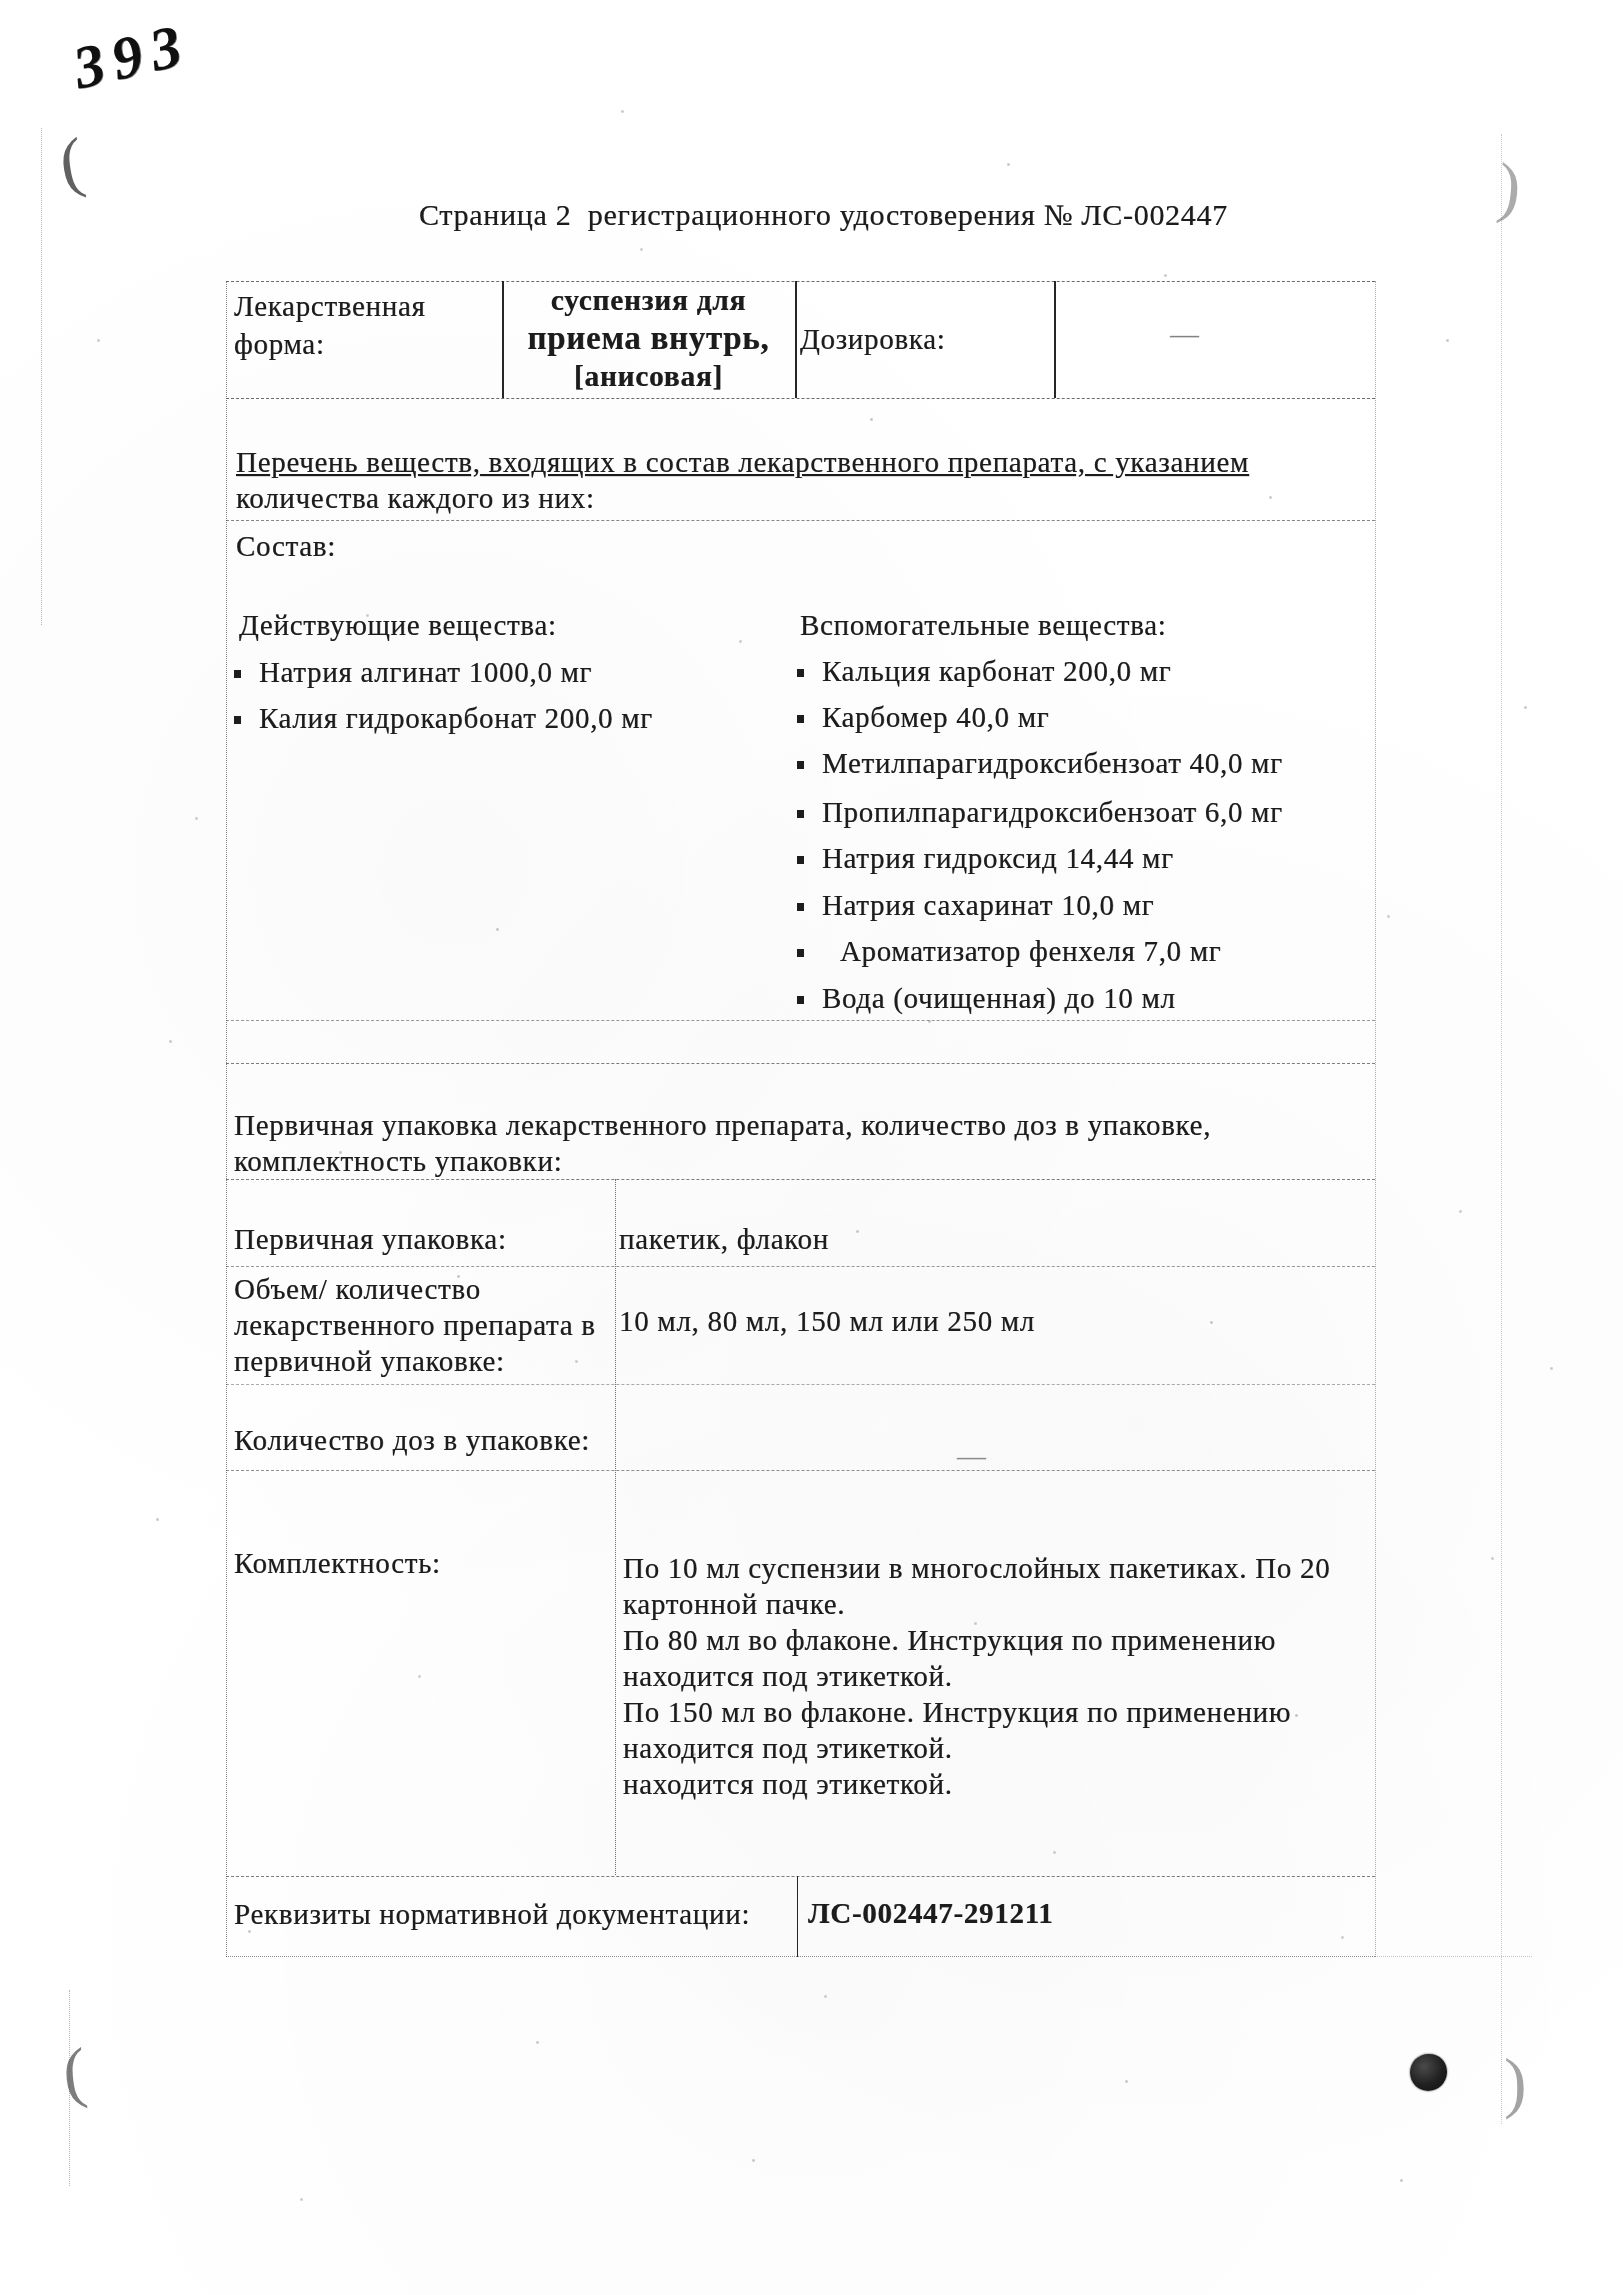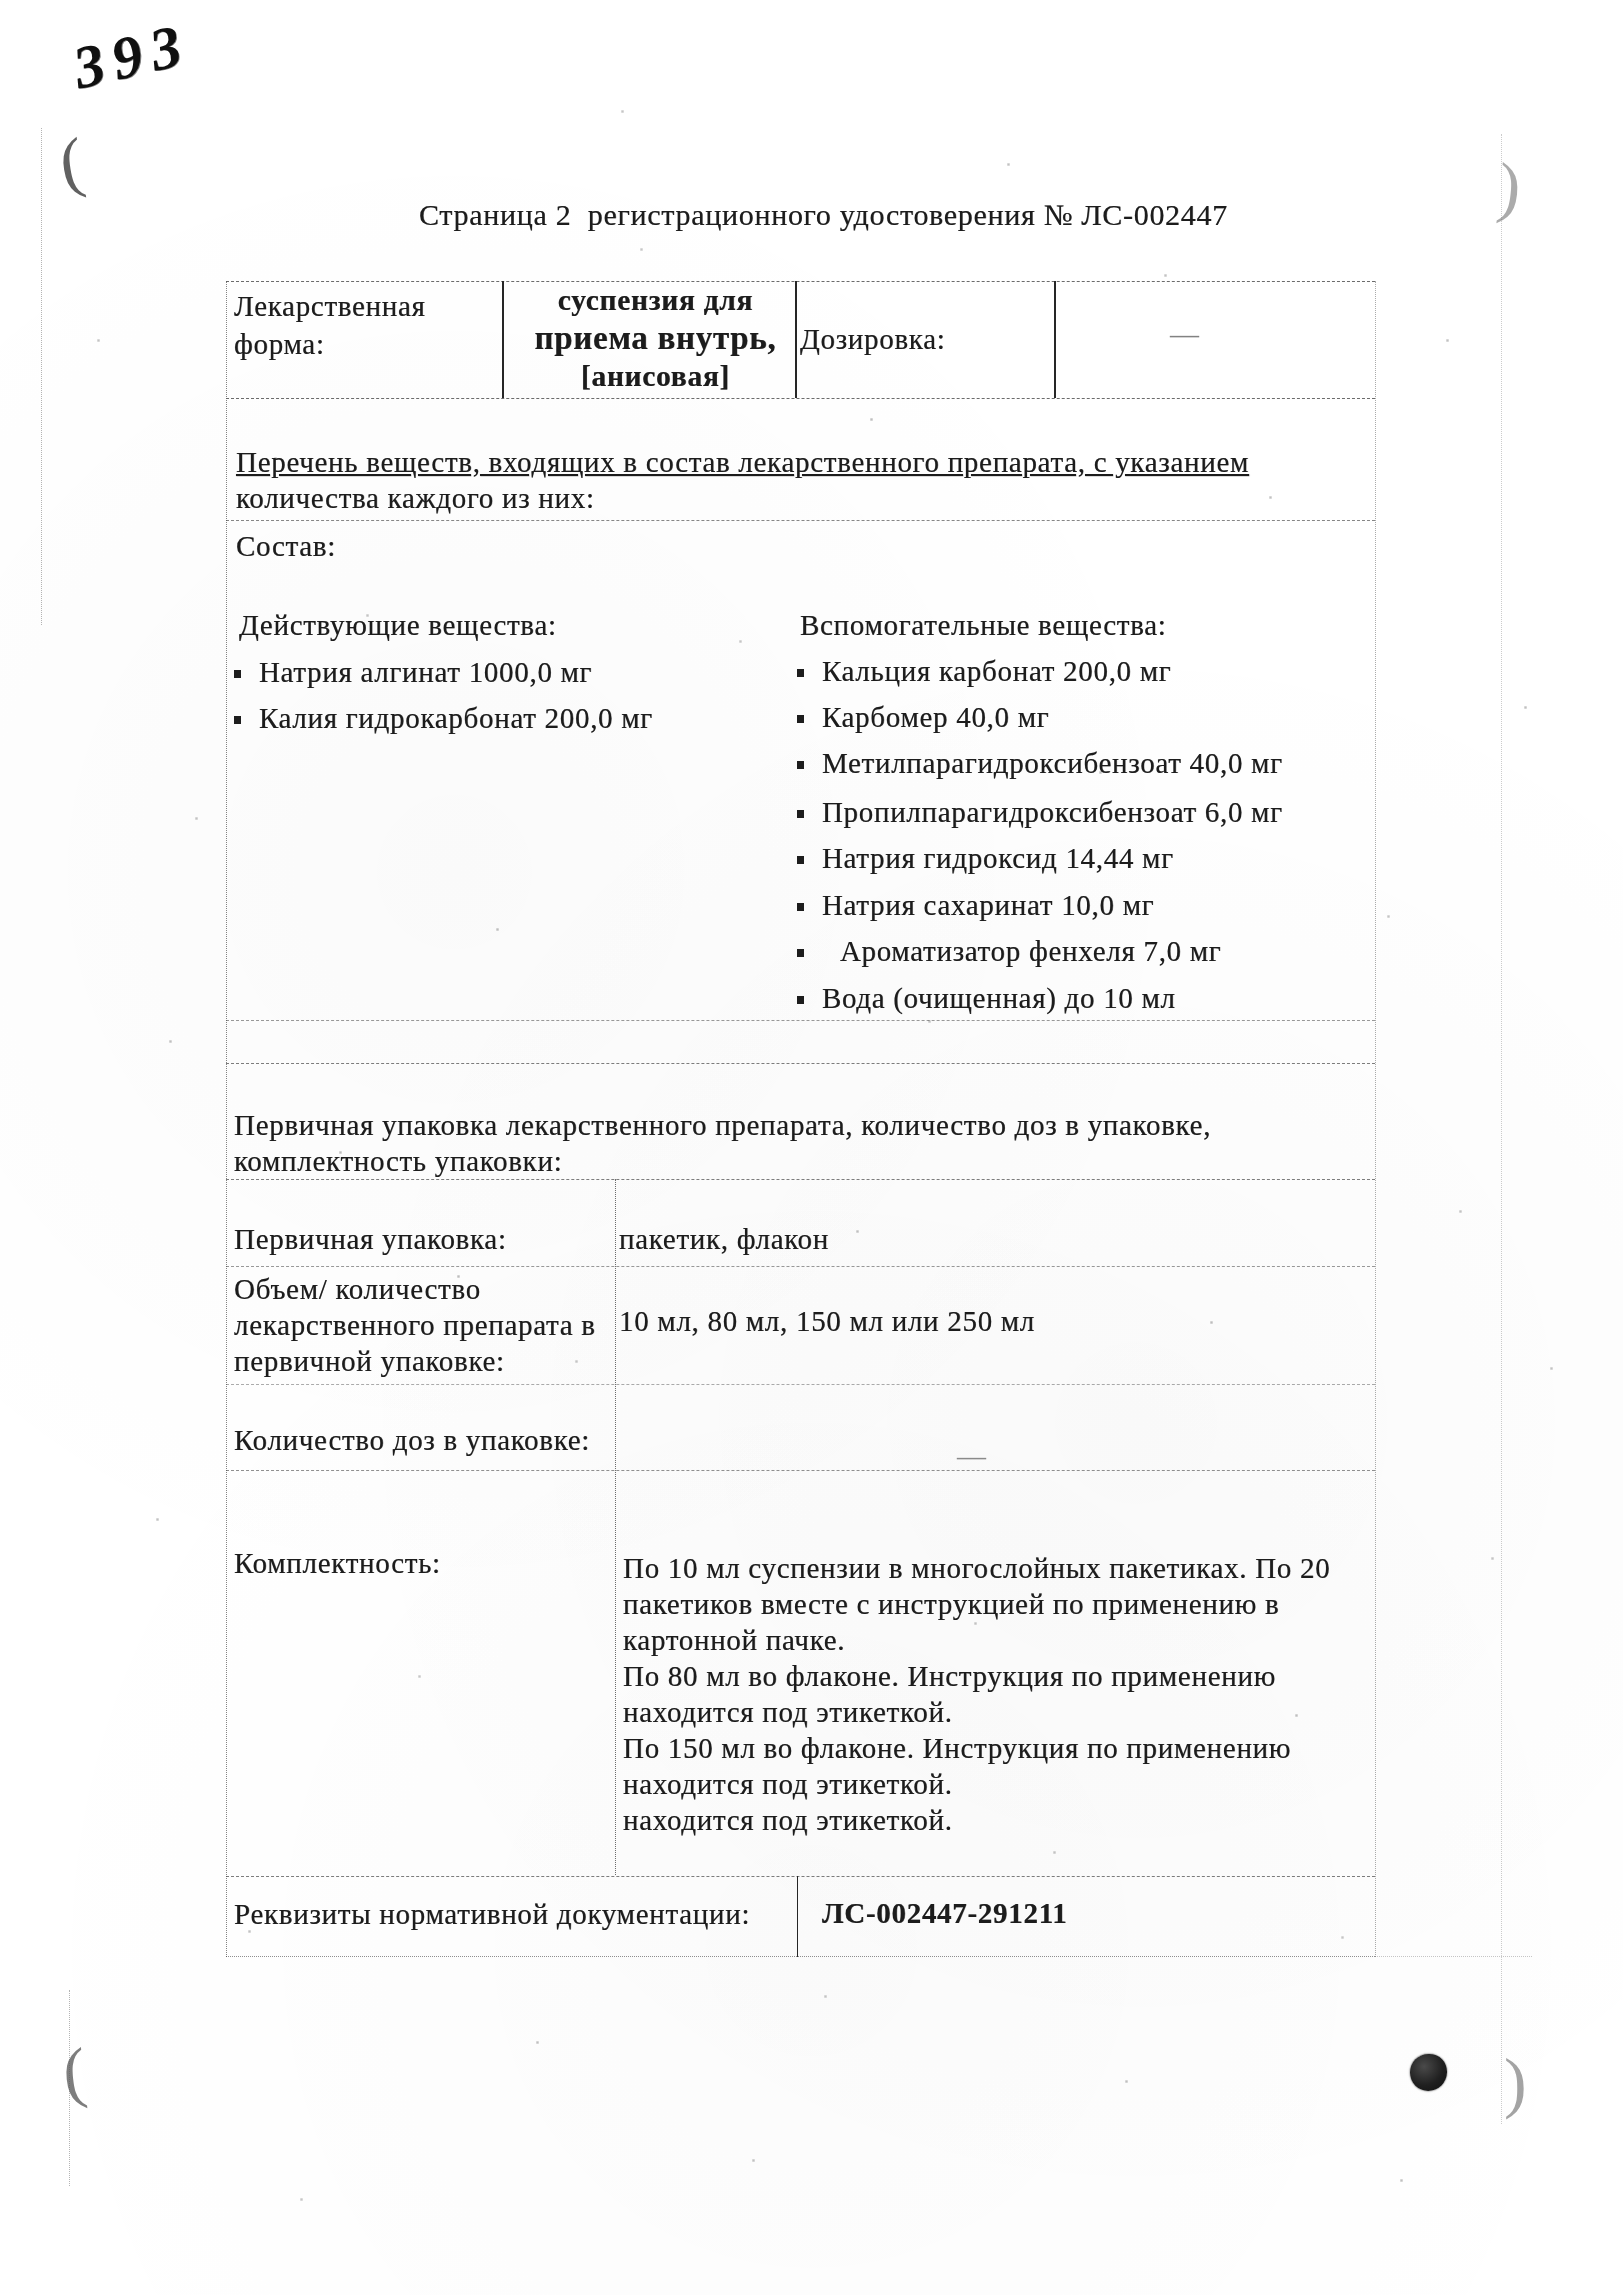--- a/index.html
+++ b/index.html
@@ -21,21 +21,21 @@
     letter-spacing:0.7px;
     white-space:nowrap;
     text-shadow:0.4px 0.4px 0 rgba(45,45,45,.45), -0.2px 0 0 rgba(60,60,60,.3);
   }
   .wrap{white-space:normal;}
   .hline{position:absolute;height:0;border-top:1.3px dashed #474747;}
   .hline.dot{border-top-style:dotted;}
   .vline{position:absolute;width:0;border-left:2px solid #262626;}
   .vline.dotted{border-left:1.3px dotted #5a5a5a;}
   .vline.thin{border-left:1.3px dotted #4a4a4a;}
-  .bold{font-weight:700;padding-left:14px;}
+  .bold{font-weight:700;}
   .center{}
   .item{position:absolute;display:flex;align-items:flex-start;}
   .bullet{width:7.2px;height:7.2px;background:#1d1d1d;margin:14.4px 17.7px 0 0;flex:0 0 auto;}
   .paren{position:absolute;font-size:68px;font-weight:400;color:#3a3a3a;}
   .handwritten{
     position:absolute;left:73px;top:22px;
     font-size:60px;font-weight:700;font-style:italic;
     letter-spacing:9.2px;color:#101010;
     transform:rotate(-13deg);
     text-shadow:0.7px 0.7px 0 rgba(0,0,0,.5);
@@ -172,21 +172,20 @@
   <div class="txt center" style="left:619px;top:1305px;width:753px;">10 мл, 80 мл, 150 мл или 250 мл</div>
   <div class="hline" style="left:226px;top:1384px;width:1149px;opacity:.45;"></div>
 
   <div class="txt" style="left:234px;top:1424px;">Количество доз в упаковке:</div>
   <div class="txt" style="left:957px;top:1440px;color:#8a8a8a;text-shadow:none;">—</div>
   <div class="hline" style="left:226px;top:1470px;width:1149px;opacity:.6;"></div>
 
   <div class="txt" style="left:234px;top:1547px;">Комплектность:</div>
   <div style="position:absolute;left:623px;top:1550px;width:753px;">
     <div class="txt" style="position:static;line-height:36px;">По 10 мл суспензии в многослойных пакетиках. По 20</div>
-    <div class="txt" style="position:static;line-height:36px;">пакетиков вместе с инструкцией по применению в</div>
     <div class="txt" style="position:static;line-height:36px;">картонной пачке.</div>
     <div class="txt" style="position:static;line-height:36px;">По 80 мл во флаконе. Инструкция по применению</div>
     <div class="txt" style="position:static;line-height:36px;">находится под этикеткой.</div>
     <div class="txt" style="position:static;line-height:36px;">По 150 мл во флаконе. Инструкция по применению</div>
     <div class="txt" style="position:static;line-height:36px;">находится под этикеткой.</div>
     <div class="txt" style="position:static;line-height:36px;">находится под этикеткой.</div>
   </div>
   <div class="hline" style="left:226px;top:1876px;width:1149px;opacity:.7;"></div>
 
   <div class="vline" style="left:797px;top:1876px;height:81px;border-left-width:1.3px;"></div>

